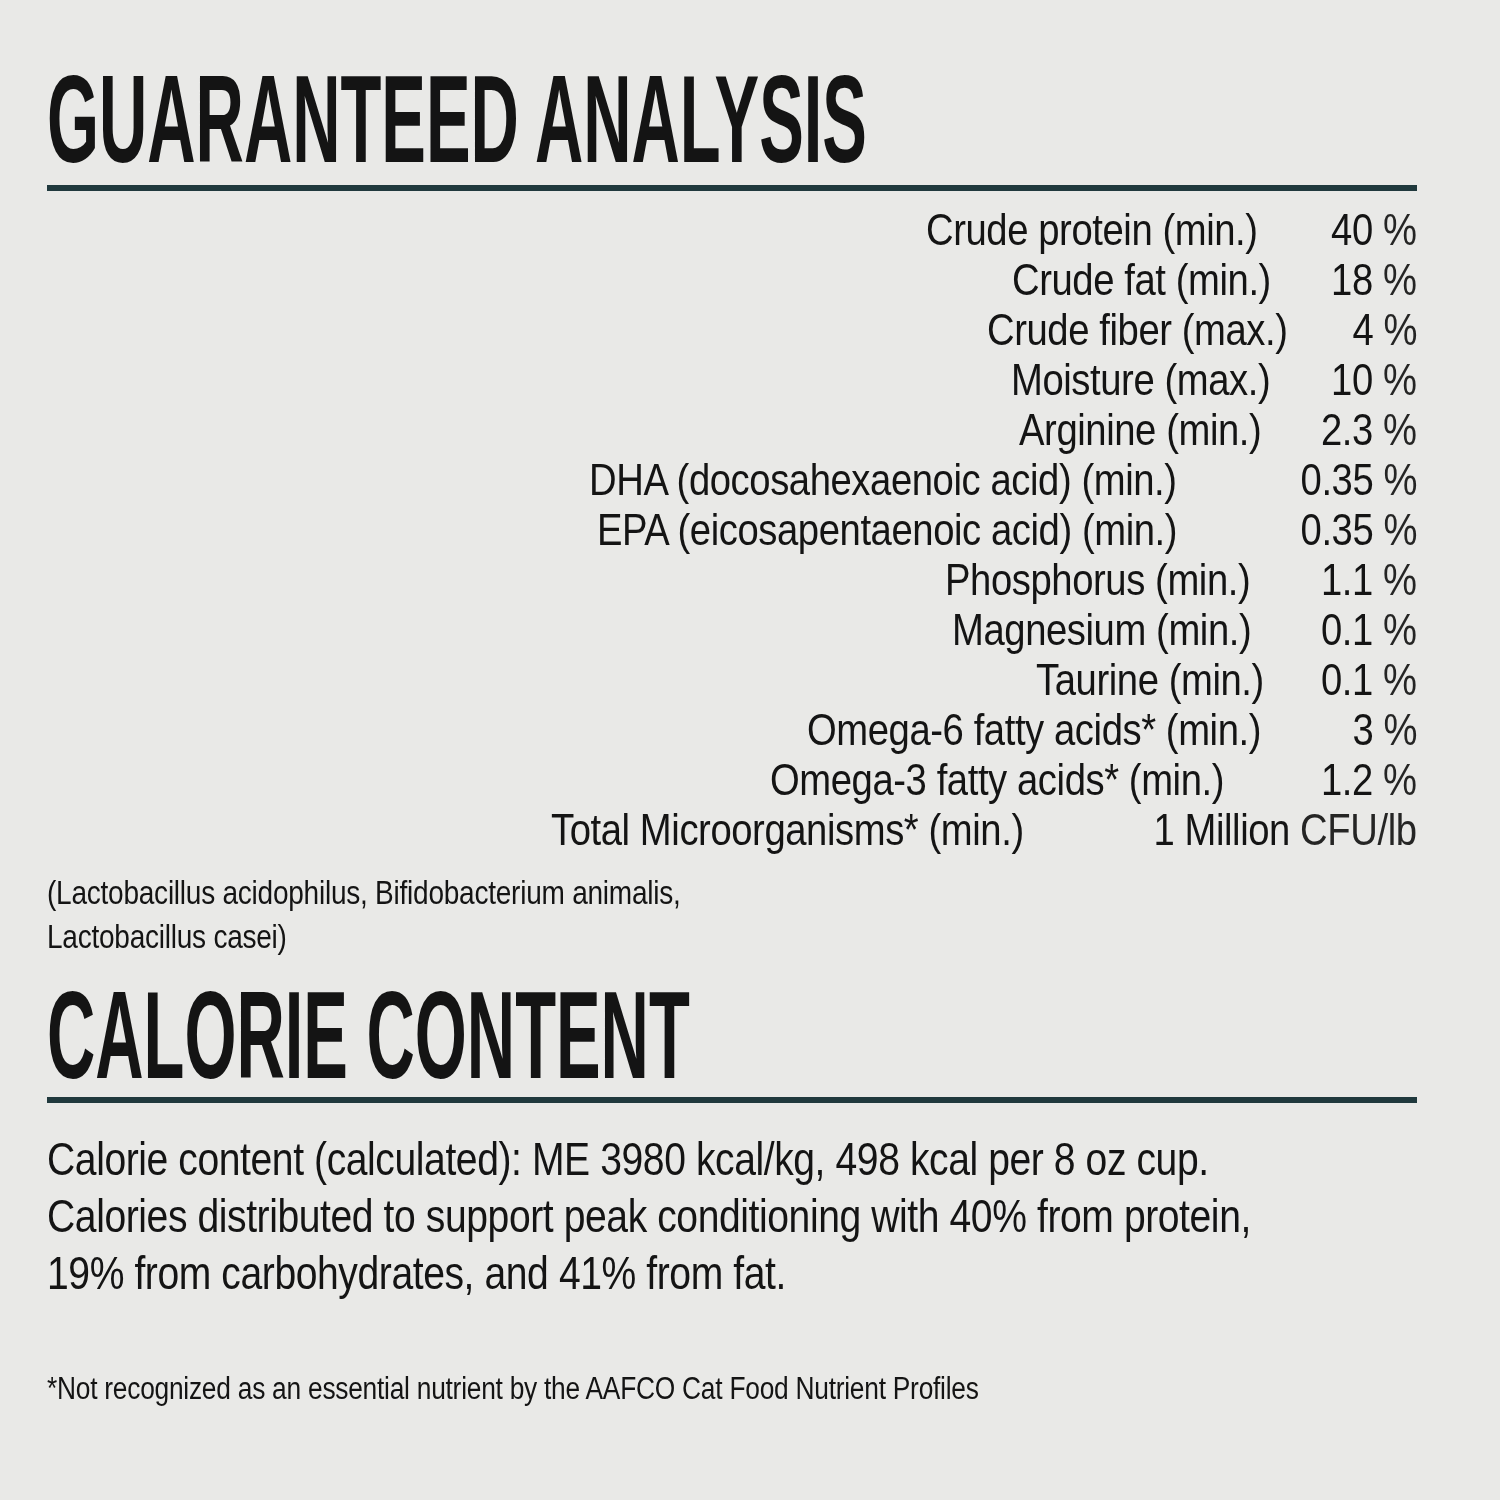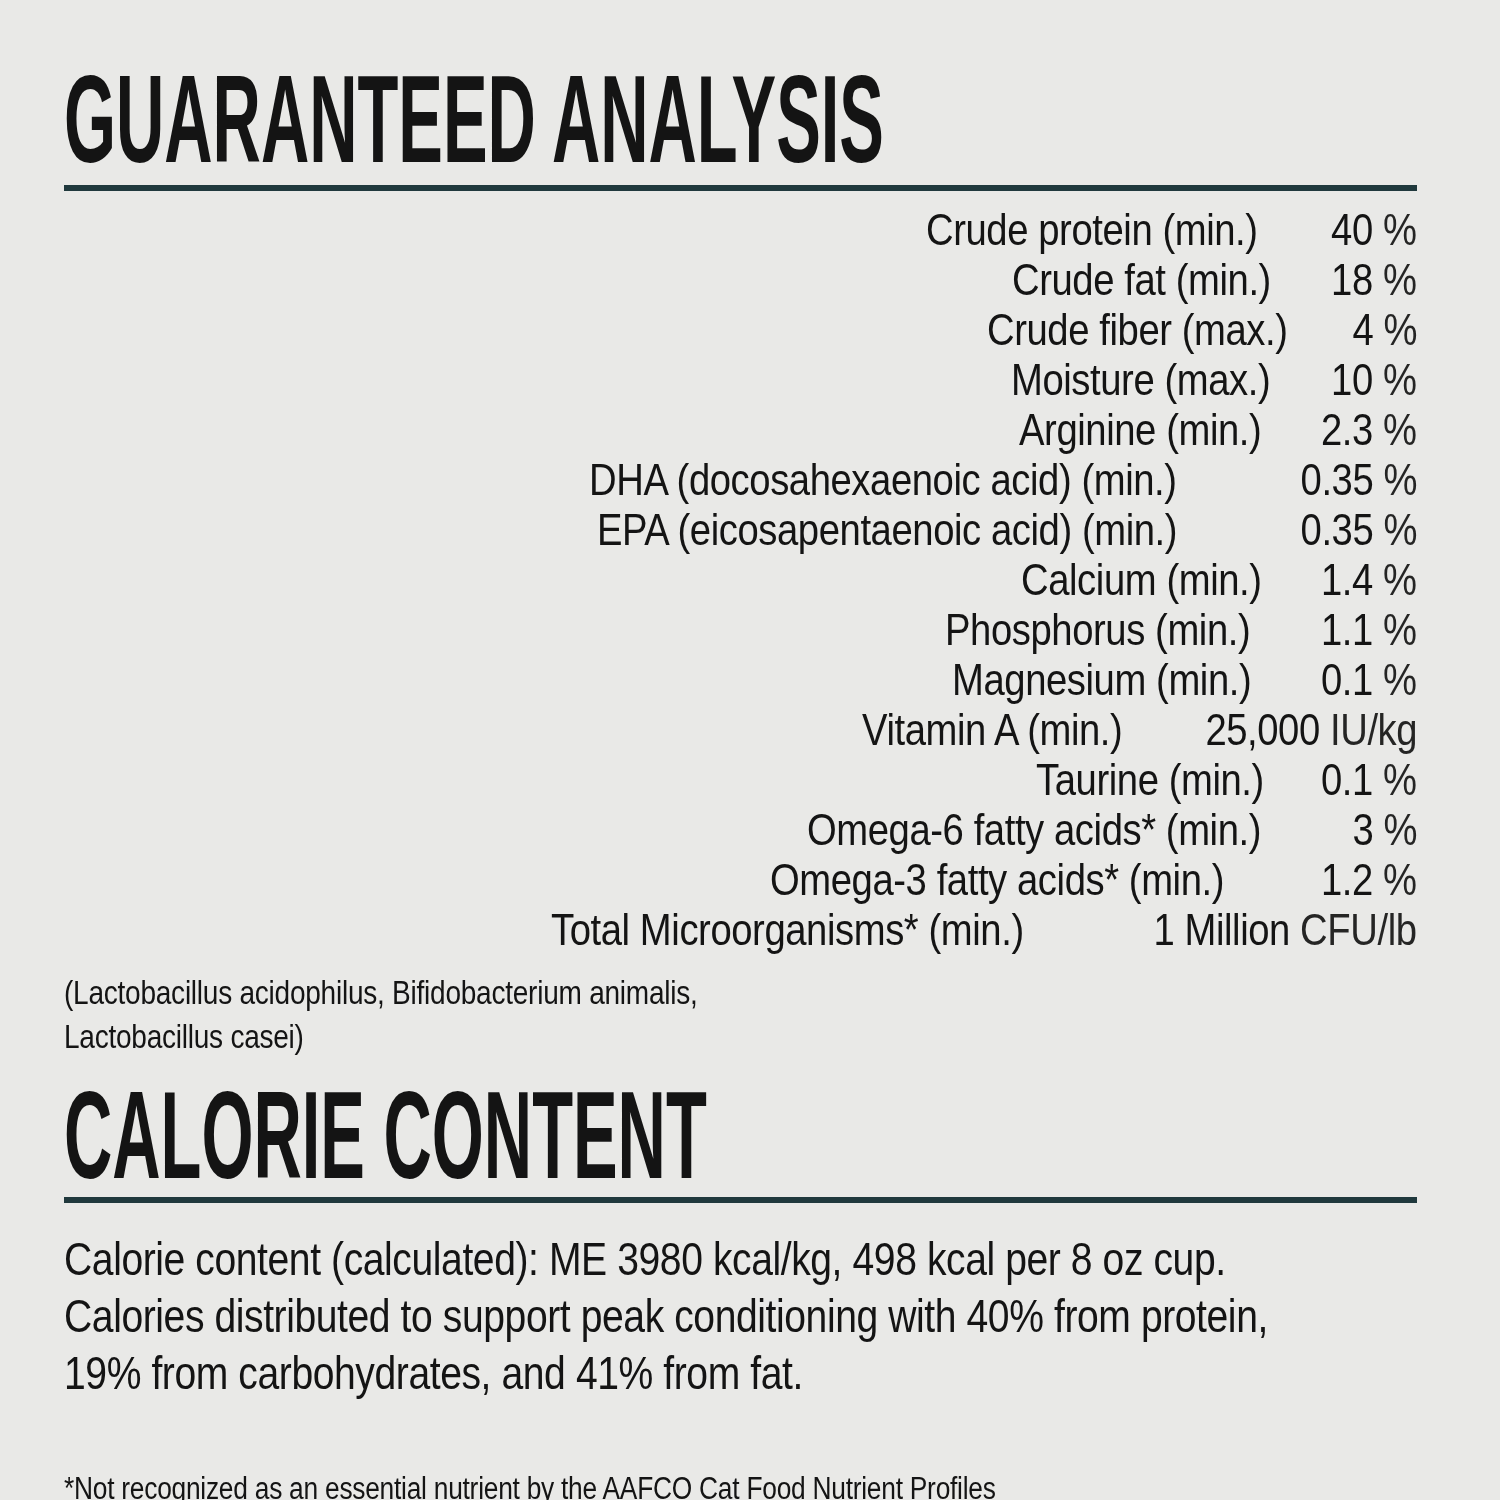--- a/index.html
+++ b/index.html
@@ -10,21 +10,21 @@
   *{margin:0;padding:0;box-sizing:border-box;}
   html,body{width:1500px;height:1500px;}
   body{
     background:var(--bg);
     color:var(--ink);
     font-family:"Liberation Sans", sans-serif;
     overflow:hidden;
   }
   .page{
     width:1500px;height:1500px;
-    padding:73px 83px 0 64px;
+    padding:73px 83px 0 47px;
   }
   
   .big-title{
     font-size:125px;
     line-height:92px;
     font-weight:700;
     white-space:nowrap;
   }
   .big-title .cond{
     display:inline-block;
@@ -144,39 +144,31 @@
       <div class="row">
         <span class="label">DHA (docosahexaenoic acid) (min.)</span>
         <span class="value"><span>0.35</span><span class="unit">%</span></span>
       </div>
 
       <div class="row">
         <span class="label">EPA (eicosapentaenoic acid) (min.)</span>
         <span class="value"><span>0.35</span><span class="unit">%</span></span>
       </div>
 
-      <div class="row">
-        <span class="label">Calcium (min.)</span>
-        <span class="value"><span>1.4</span><span class="unit">%</span></span>
-      </div>
 
       <div class="row">
         <span class="label">Phosphorus (min.)</span>
         <span class="value"><span>1.1</span><span class="unit">%</span></span>
       </div>
 
       <div class="row">
         <span class="label">Magnesium (min.)</span>
         <span class="value"><span>0.1</span><span class="unit">%</span></span>
       </div>
 
-      <div class="row">
-        <span class="label">Vitamin A (min.)</span>
-        <span class="value"><span>25,000</span><span class="unit">IU/kg</span></span>
-      </div>
 
       <div class="row">
         <span class="label">Taurine (min.)</span>
         <span class="value"><span>0.1</span><span class="unit">%</span></span>
       </div>
 
       <div class="row">
         <span class="label">Omega-6 fatty acids* (min.)</span>
         <span class="value"><span>3</span><span class="unit">%</span></span>
       </div>

